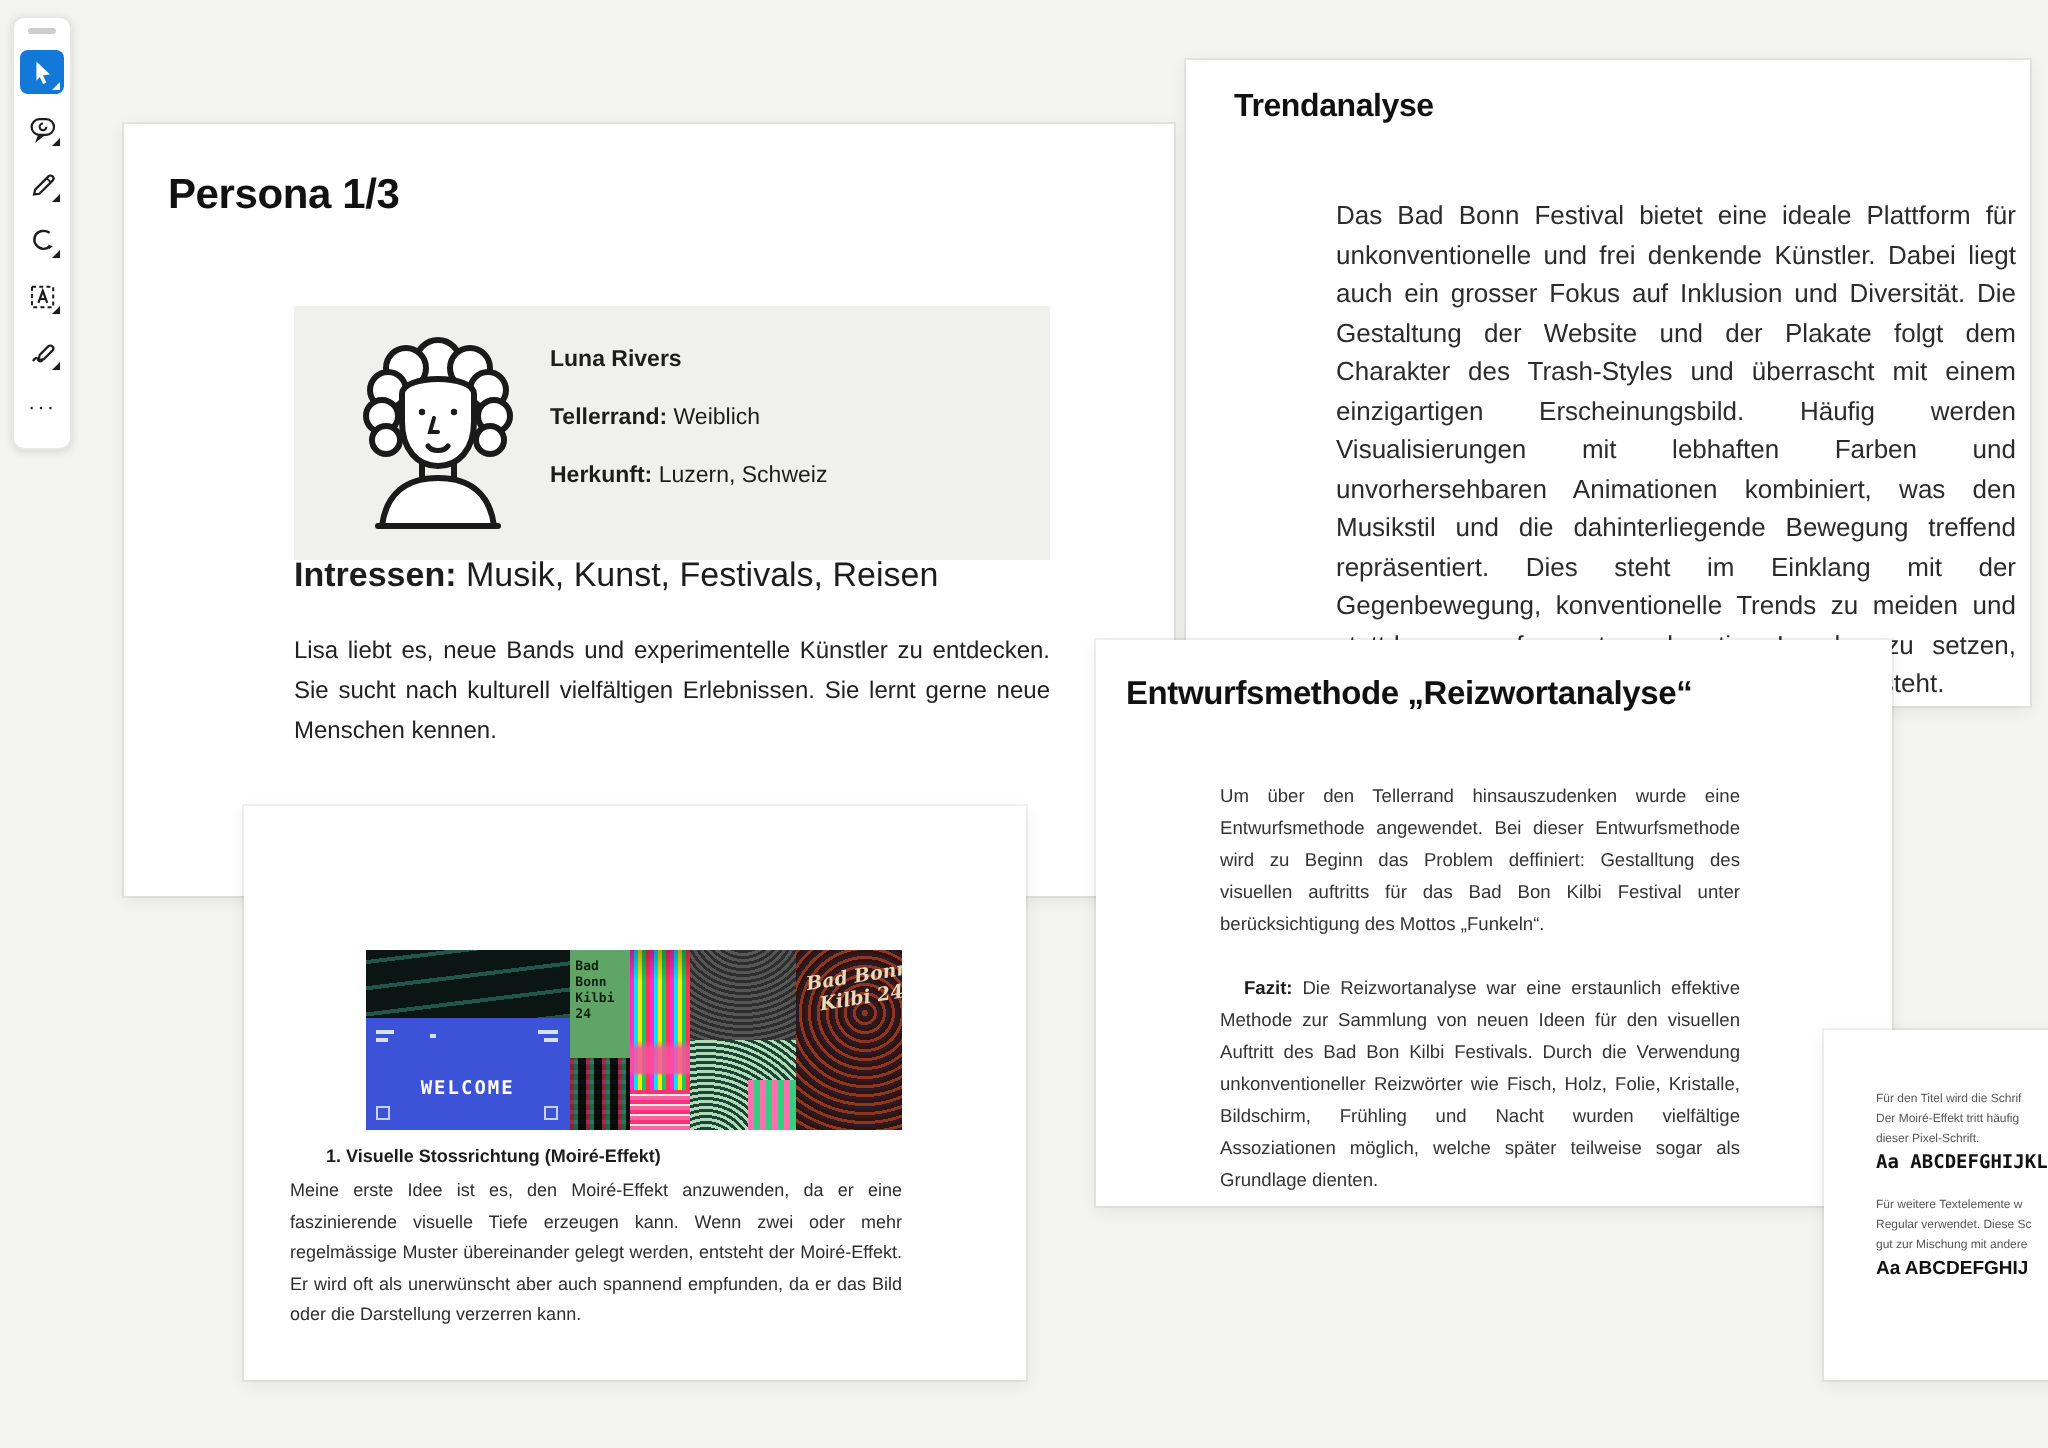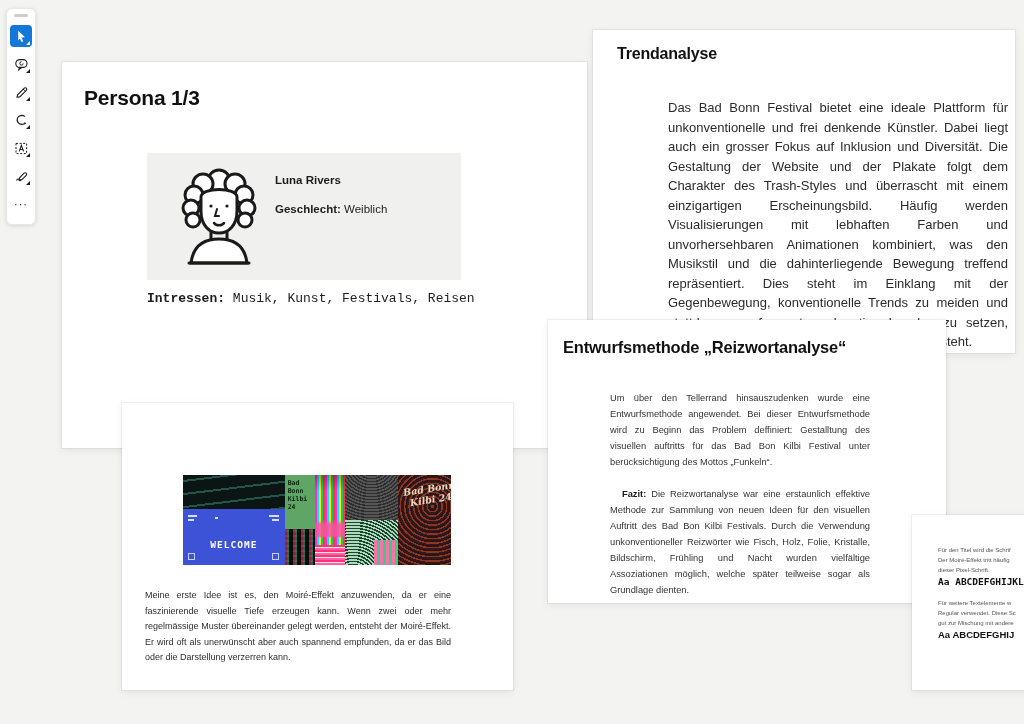--- a/index.html
+++ b/index.html
@@ -8,25 +8,25 @@
   .canvas{position:relative;width:1024px;height:724px;background:#f3f3f2;overflow:hidden;}
 
   
   .card{position:absolute;background:#ffffff;
         box-shadow:0 0 0 1px rgba(0,0,0,0.05),0 2px 8px rgba(0,0,0,0.07);}
   .card-title{font-weight:800;color:#111;letter-spacing:-0.2px;}
 
   
   #persona-card{left:62px;top:62px;width:525px;height:386px;z-index:1;}
   #persona-card .card-title{position:absolute;left:22px;top:24px;font-size:21px;}
-  .info-box{position:absolute;left:85px;top:91px;width:314px;height:127px;background:#f0f0ee;}
+  .info-box{position:absolute;left:85px;top:91px;width:378px;height:127px;background:#f0f0ee;}
   .persona-illustration{position:absolute;left:14px;top:6px;width:116px;height:116px;}
   .persona-details{position:absolute;left:128px;top:13px;font-size:11.5px;line-height:29px;color:#1d1d1d;}
   .persona-details b{font-weight:700;}
-  .interests-line{position:absolute;left:85px;top:229px;font-size:13px;color:#1d1d1d;font-family:Liberation Mono, monospace;}
+  .interests-line{position:absolute;left:85px;top:216px;font-size:17px;color:#1d1d1d;}
   .interests-line b{font-weight:700;}
   .persona-desc{position:absolute;left:85px;top:253px;width:378px;font-size:12px;
                 line-height:20px;text-align:justify;color:#222;}
 
   
   #trend-card{left:593px;top:30px;width:422px;height:323px;z-index:1;}
   #trend-card .card-title{position:absolute;left:24px;top:15px;font-size:16px;}
   .trend-body{position:absolute;left:75px;top:68px;width:340px;font-size:13px;
               line-height:19.5px;text-align:justify;color:#2b2b2b;}
 
@@ -205,27 +205,29 @@
           <path d="M56 50 L54 57 L58 57" stroke-width="2"></path>
           <path d="M53 64 C55 67 61 67 63 64" stroke-width="2.5"></path>
 
           <path d="M50 73 L50 80 M66 73 L66 80"></path>
           <path d="M30 104 C32 88 42 80 58 80 C74 80 84 88 86 104 Z" fill="#fff"></path>
           <path d="M28 104 L88 104"></path>
         </svg>
       </span>
       <div class="persona-details">
         <div><b>Luna Rivers</b></div>
-        <div><b>Geschlecht:</b> <span>Weiblich</span></div>
+        <div><b>Tellerrand:</b> <span>Weiblich</span></div>
+        <div><b>Herkunft:</b> <span>Luzern, Schweiz</span></div>
       </div>
     </div>
 
     <div class="interests-line">
       <b>Intressen:</b> <span>Musik, Kunst, Festivals, Reisen</span>
     </div>
+    <div class="persona-desc">Lisa liebt es, neue Bands und experimentelle Künstler zu entdecken. Sie sucht nach kulturell vielfältigen Erlebnissen. Sie lernt gerne neue Menschen kennen.</div>
   </div>
 
   <div class="card" id="trend-card">
     <div class="card-title">Trendanalyse</div>
     <div class="trend-body">Das Bad Bonn Festival bietet eine ideale Plattform für unkonventionelle und frei denkende Künstler. Dabei liegt auch ein grosser Fokus auf Inklusion und Diversität. Die Gestaltung der Website und der Plakate folgt dem Charakter des Trash-Styles und überrascht mit einem einzigartigen Erscheinungsbild. Häufig werden Visualisierungen mit lebhaften Farben und unvorhersehbaren Animationen kombiniert, was den Musikstil und die dahinterliegende Bewegung treffend repräsentiert. Dies steht im Einklang mit der Gegenbewegung, konventionelle Trends zu meiden und stattdessen auf spontane kreative Impulse zu setzen, wobei der individuelle Charakter im Mittelpunkt steht.</div>
   </div>
 
   <div class="card" id="method-card">
     <div class="card-title">Entwurfsmethode „Reizwortanalyse“</div>
     <div class="method-body">
@@ -258,20 +260,21 @@
       <div class="tile tile3"></div>
       <div class="tile tile4">
         <div class="t4-top"></div>
         <div class="t4-bot"></div>
         <div class="t4-strip"></div>
       </div>
       <div class="tile tile5">
         <div class="t5-text">Bad Bonn Kilbi 24</div>
       </div>
     </div>
+    <div class="moire-heading">1. Visuelle Stossrichtung (Moiré-Effekt)</div>
     <div class="moire-body">Meine erste Idee ist es, den Moiré-Effekt anzuwenden, da er eine faszinierende visuelle Tiefe erzeugen kann. Wenn zwei oder mehr regelmässige Muster übereinander gelegt werden, entsteht der Moiré-Effekt. Er wird oft als unerwünscht aber auch spannend empfunden, da er das Bild oder die Darstellung verzerren kann.</div>
   </div>
 
   <div class="card" id="type-card">
     <div class="type-block tb1">
       <div>Für den Titel wird die Schrif</div>
       <div>Der Moiré-Effekt tritt häufig</div>
       <div>dieser Pixel-Schrift.</div>
       <div class="specimen spec-pixel">Aa ABCDEFGHIJKL</div>
     </div>

